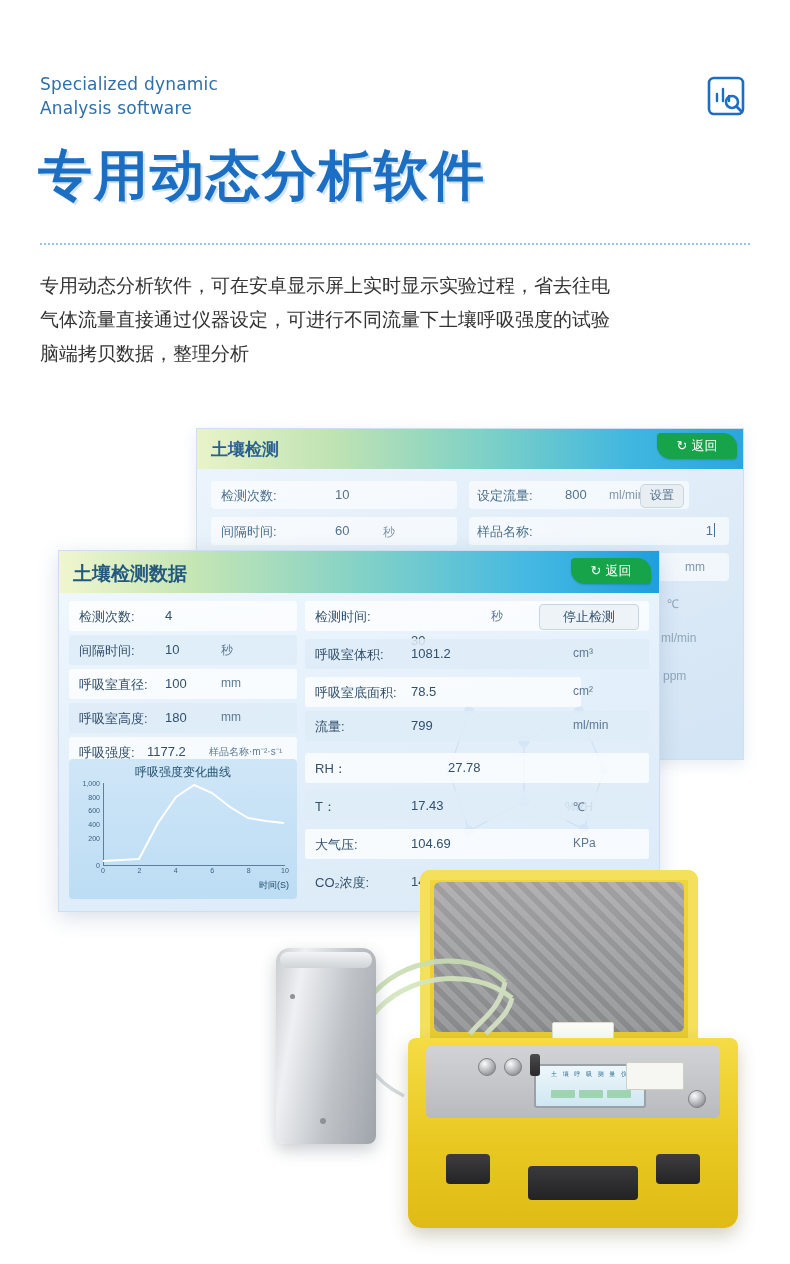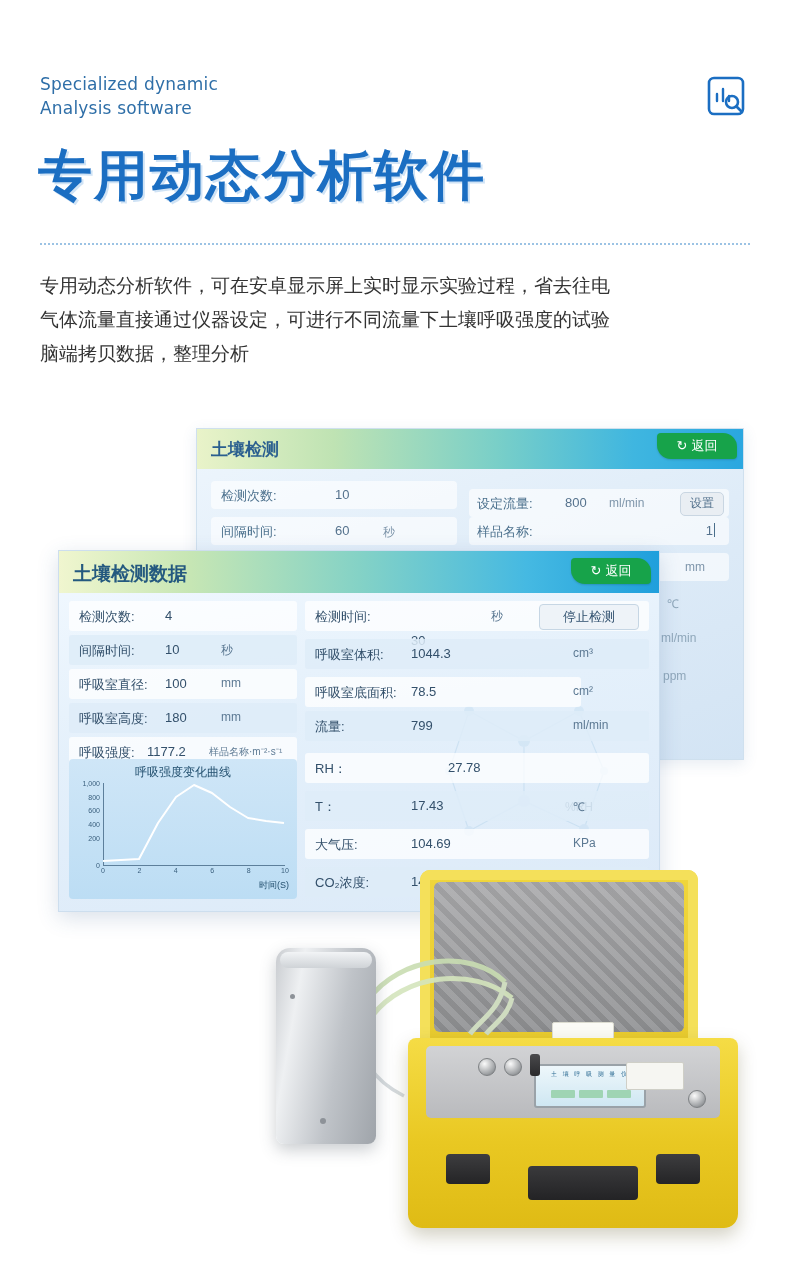--- a/index.html
+++ b/index.html
@@ -460,21 +460,21 @@
     <div class="topbar-title">土壤检测</div>
     <div class="backbtn">
       <span class="arrow">↻</span><span>返回</span>
     </div>
 
     <div class="row-b" style="left:14px; top:52px; width:246px;">
       <span class="lab">检测次数:</span>
       <span class="val" style="left:124px;">10</span>
     </div>
 
-    <div class="row-b" style="left:272px; top:60px; width:260px;">
+    <div class="row-b" style="left:272px; top:52px; width:220px;">
       <span class="lab" style="left:8px;">设定流量:</span>
       <span class="val" style="left:96px;">800</span>
       <span class="unit" style="left:140px;">ml/min</span>
       <span class="setbtn">设置</span>
     </div>
 
     <div class="row-b" style="left:14px; top:88px; width:246px;">
       <span class="lab">间隔时间:</span>
       <span class="val" style="left:124px;">60</span>
       <span class="unit" style="left:172px;">秒</span>
@@ -578,21 +578,21 @@
     </div>
 
     <div class="f-row" style="left:246px; top:50px; width:344px;">
       <span class="lab">检测时间:</span>
       <span class="val" style="left:106px;margin-top:25px;">30</span>
       <span class="unit" style="left:186px;">秒</span>
       <span class="stopbtn">停止检测</span>
     </div>
     <div class="f-row alt" style="left:246px; top:88px; width:344px;">
       <span class="lab">呼吸室体积:</span>
-      <span class="val" style="left:106px;">1044.3</span>
+      <span class="val" style="left:106px;">1081.2</span>
       <span class="unit" style="left:268px;">cm³</span>
     </div>
     <div class="f-row" style="left:246px; top:126px; width:276px;">
       <span class="lab">呼吸室底面积:</span>
       <span class="val" style="left:106px;">78.5</span>
       <span class="unit" style="left:268px;">cm²</span>
     </div>
     <div class="f-row alt" style="left:246px; top:160px; width:344px;">
       <span class="lab">流量:</span>
       <span class="val" style="left:106px;">799</span>

